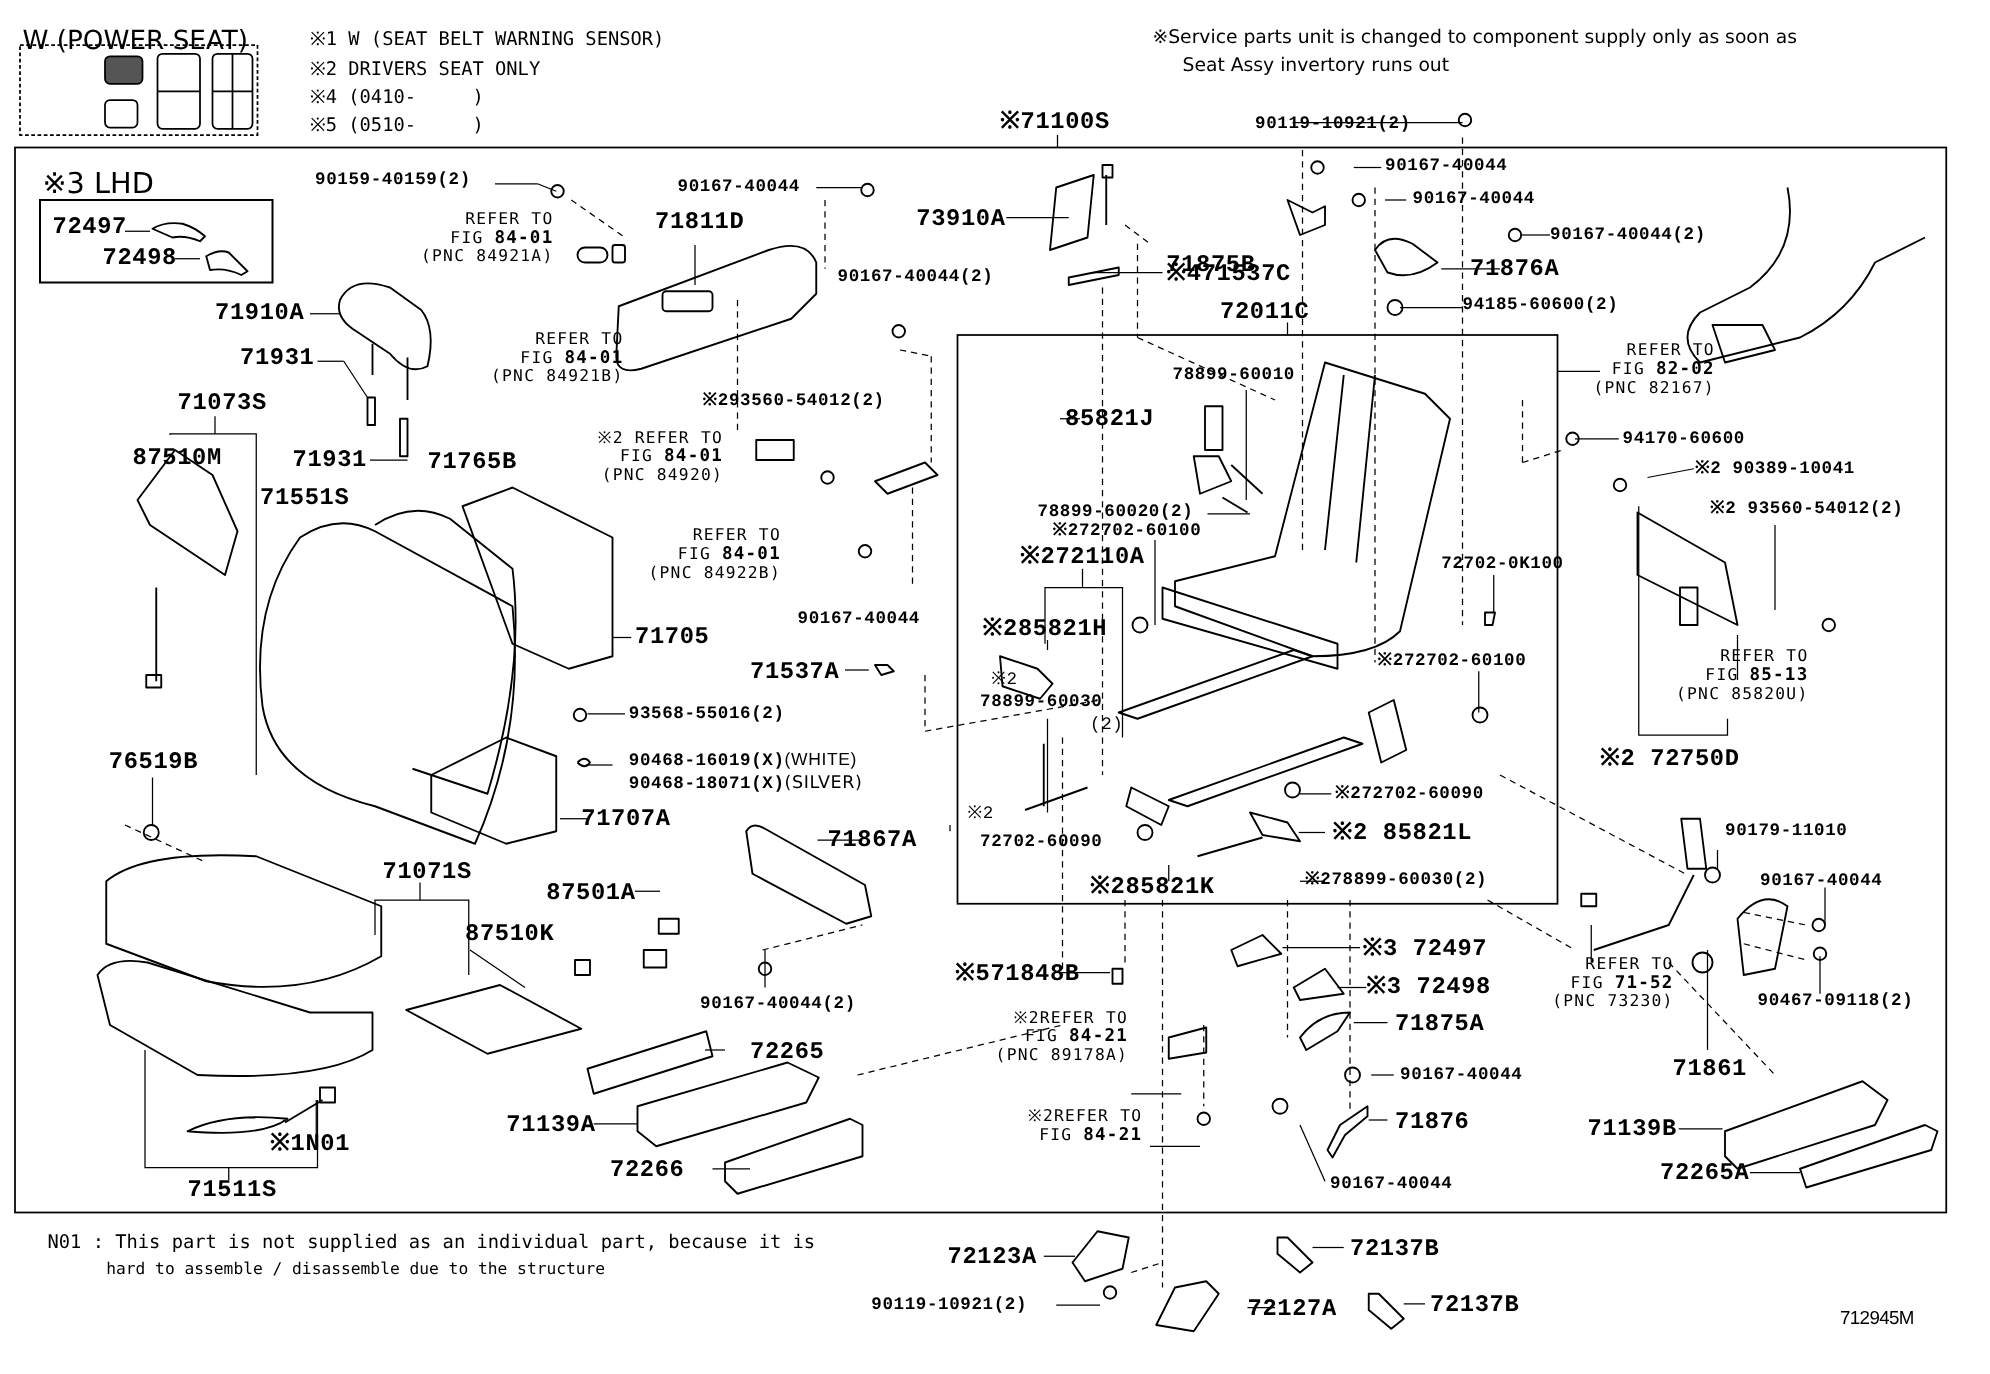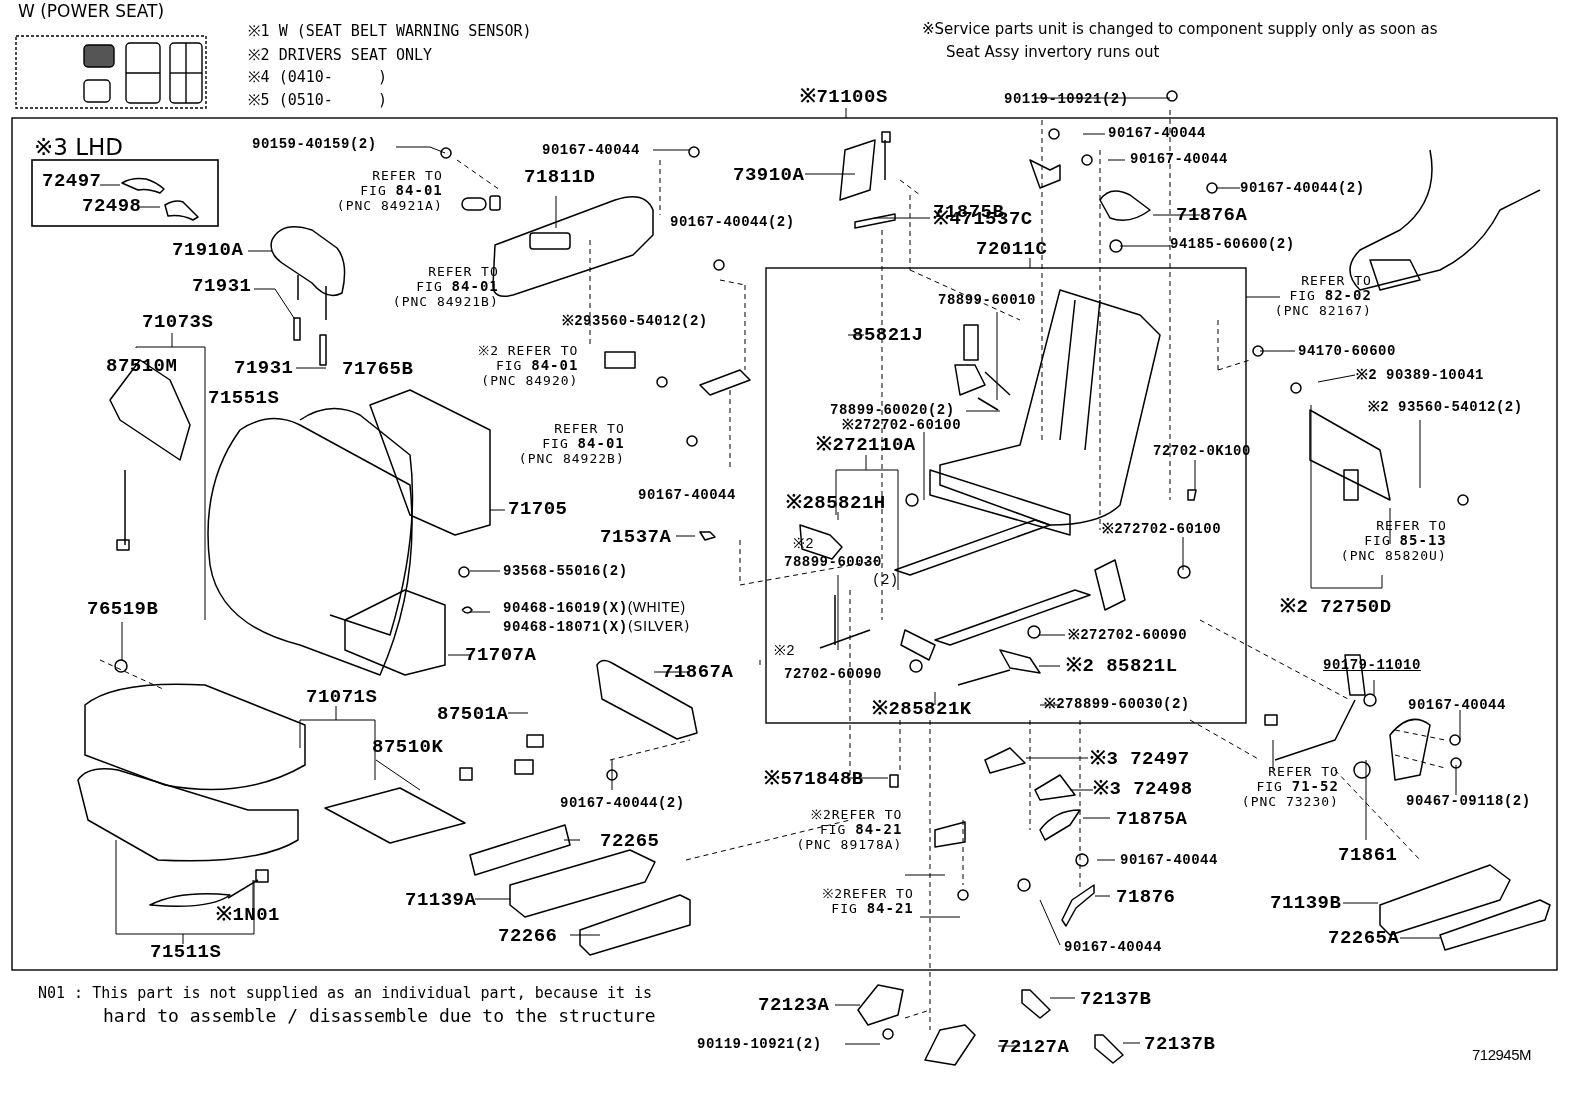--- a/index.html
+++ b/index.html
@@ -301,21 +301,21 @@
     <path d="M1440,935 l100,-35 l10,5 l-5,15 l-100,30 z"></path>
 
     <path d="M858,1010 l20,-25 l25,5 l-5,25 l-30,10 z"></path>
     <circle cx="888" cy="1034" r="5"></circle>
     <path d="M925,1060 l15,-30 l25,-5 l10,10 l-20,30 z"></path>
     <path d="M1022,990 l8,0 l20,20 l-10,8 l-18,-15 z"></path>
     <path d="M1095,1035 l8,0 l20,20 l-10,8 l-18,-15 z"></path>
   </g>
 </svg>
 
-<div class="note" style="left:18px;top:0;font-size:17px;">W (POWER SEAT)</div>
+<div class="note" style="left:18px;top:21px;font-size:21px;">W (POWER SEAT)</div>
 
 <div class="legend" style="left:248px;top:20px;"><span>※1</span> <span>W (SEAT BELT WARNING SENSOR)</span></div>
 <div class="legend" style="left:248px;top:44px;"><span>※2</span> <span>DRIVERS SEAT ONLY</span></div>
 <div class="legend" style="left:248px;top:66px;"><span>※4</span> <span>(0410-     )</span></div>
 <div class="legend" style="left:248px;top:89px;"><span>※5</span> <span>(0510-     )</span></div>
 
 <div class="note" style="left:922px;top:18px;">※Service parts unit is changed to component supply only as soon as</div>
 <div class="note" style="left:946px;top:41px;">Seat Assy invertory runs out</div>
 
 <div class="note" style="left:34px;top:136px;font-size:23px;">※3 LHD</div>
@@ -375,37 +375,37 @@
 <div class="lbl big" style="left:662px;top:663px;">71867A</div>
 <div class="lbl big" style="left:1280px;top:598px;">※2 72750D</div>
 
 <div class="lbl sm" style="left:1068px;top:628px;font-weight:bold;">※272702-60090</div>
 <div class="lbl big" style="left:1066px;top:657px;">※2 85821L</div>
 <div class="lbl sm" style="left:774px;top:644px;font-weight:normal;">※2</div>
 <div class="lbl sm" style="left:784px;top:667px;font-weight:bold;">72702-60090</div>
 <div class="lbl big" style="left:872px;top:700px;">※285821K</div>
 <div class="lbl sm" style="left:1044px;top:697px;font-weight:bold;">※278899-60030(2)</div>
 
-<div class="lbl sm" style="left:1323px;top:658px;font-weight:bold;text-decoration:underline;">90179-11010</div>
+<div class="lbl sm" style="left:1380px;top:658px;font-weight:bold;">90179-11010</div>
 <div class="lbl sm" style="left:1408px;top:698px;font-weight:bold;">90167-40044</div>
 
 <div class="lbl big" style="left:306px;top:688px;">71071S</div>
 <div class="lbl big" style="left:437px;top:705px;">87501A</div>
 <div class="lbl big" style="left:372px;top:738px;">87510K</div>
 <div class="lbl sm" style="left:560px;top:796px;font-weight:bold;">90167-40044(2)</div>
 
 <div class="lbl big" style="left:764px;top:770px;">※571848B</div>
 <div class="lbl big" style="left:1090px;top:750px;">※3 72497</div>
 <div class="lbl big" style="left:1093px;top:780px;">※3 72498</div>
 <div class="lbl big" style="left:1116px;top:810px;">71875A</div>
 <div class="lbl sm" style="left:1406px;top:794px;font-weight:bold;">90467-09118(2)</div>
 
 <div class="lbl big" style="left:600px;top:832px;">72265</div>
 <div class="lbl big" style="left:405px;top:891px;">71139A</div>
-<div class="lbl big" style="left:498px;top:927px;">72266</div>
+<div class="lbl big" style="left:488px;top:927px;">72266</div>
 <div class="lbl sm" style="left:1120px;top:853px;font-weight:bold;">90167-40044</div>
 <div class="lbl big" style="left:1338px;top:846px;">71861</div>
 <div class="lbl big" style="left:1116px;top:888px;">71876</div>
 <div class="lbl big" style="left:1270px;top:894px;">71139B</div>
 <div class="lbl big" style="left:1328px;top:929px;">72265A</div>
 <div class="lbl sm" style="left:1064px;top:940px;font-weight:bold;">90167-40044</div>
 
 <div class="lbl big" style="left:216px;top:906px;">※1N01</div>
 <div class="lbl big" style="left:150px;top:943px;">71511S</div>
 
@@ -444,14 +444,14 @@
  <span>(PNC 73230)</span></div>
 
 <div class="ref" style="left:770px;top:807px;"><span>※2REFER TO</span>
     <span>FIG </span><b>84-21</b>
    <span>(PNC 89178A)</span></div>
 
 <div class="ref" style="left:796px;top:886px;"><span>※2REFER TO</span>
     <span>FIG </span><b>84-21</b></div>
 
 <div class="legend" style="left:38px;top:982px;font-size:15px;">N01 : This part is not supplied as an individual part, because it is</div>
-<div class="legend" style="left:38px;top:1005px;font-size:18px;">      hard to assemble / disassemble due to the structure</div>
+<div class="legend" style="left:38px;top:1005px;font-size:13px;">      hard to assemble / disassemble due to the structure</div>
 <div class="figno" style="left:1472px;top:1046px;">712945M</div>
 
 </body></html>

